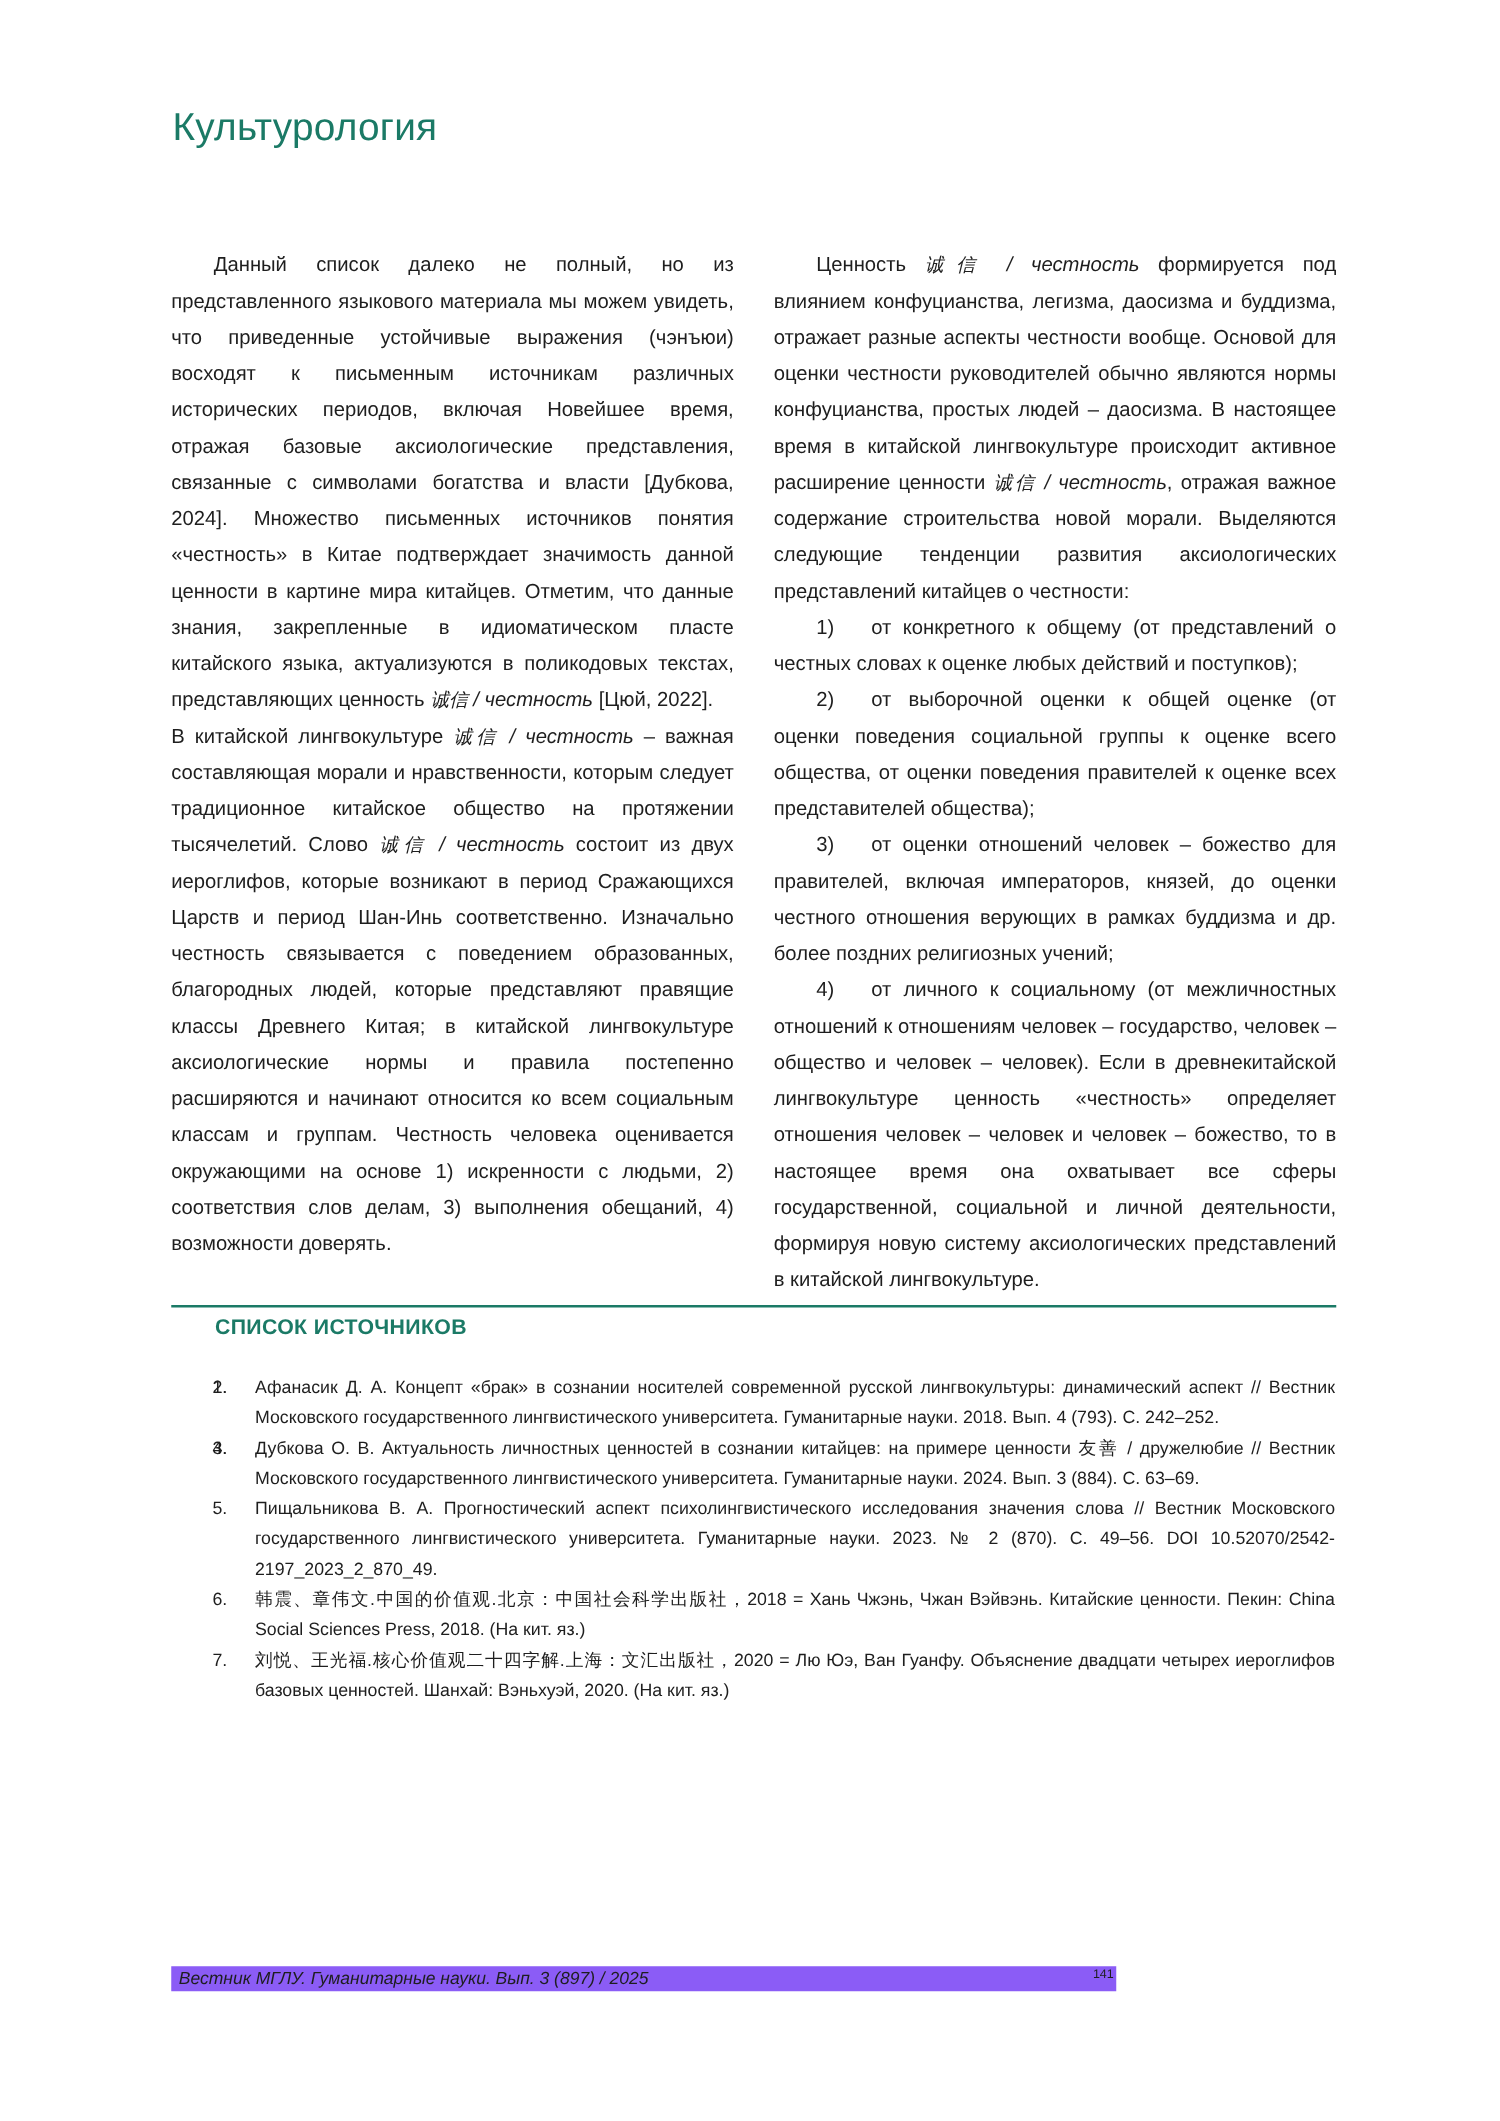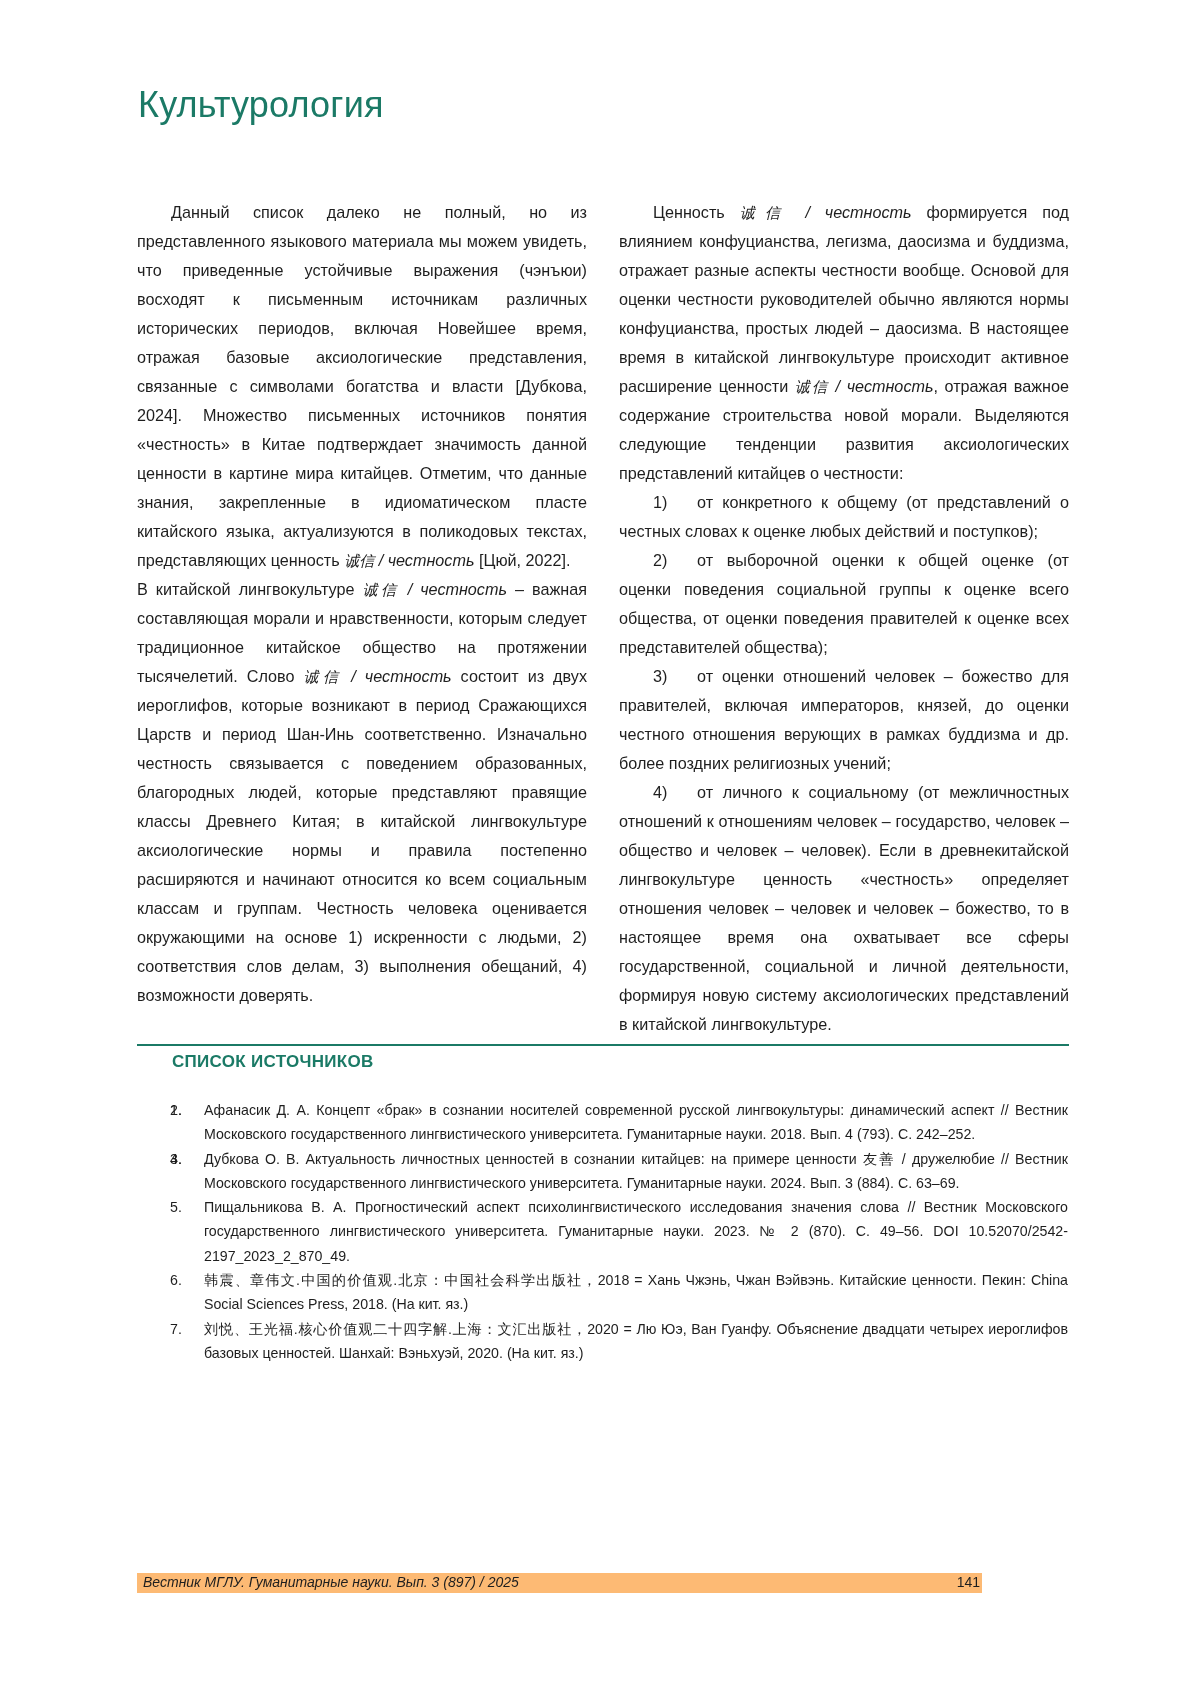--- a/index.html
+++ b/index.html
@@ -1,35 +1,35 @@
 <!DOCTYPE html>
 <html><head>
 <meta charset="utf-8">
 <style>
   html, body { margin: 0; padding: 0; background: #ffffff; }
   body { width: 1200px; height: 1697px; position: relative; overflow: hidden; font-family: "DejaVu Sans", sans-serif; color: #1a1a1a; }
-  .section-title { position: absolute; left: 138px; top: 84px; font-size: 36px; color: #1b7a66; font-family: "Liberation Sans", sans-serif; letter-spacing: 0.2px; }
+  .section-title { position: absolute; left: 138px; top: 84px; font-size: 31px; color: #1b7a66; font-family: "Liberation Sans", sans-serif; letter-spacing: 0.2px; }
   .col { position: absolute; top: 198px; width: 450px; font-size: 16.2px; line-height: 29px; text-align: justify; font-family: "Liberation Sans", sans-serif; color: #1e1e1e; }
   .col-left { left: 137px; }
   .col-right { left: 619px; }
   .col p { margin: 0; }
   .indent { text-indent: 34px; }
   .hz { font-style: italic; font-family: Liberation Sans, sans-serif; font-size: 15px; }
   .it { font-style: italic; }
   .h2 { color: #1b7a66; font-weight: bold; font-size: 17px; letter-spacing: 0.5px; margin: 29px 0 27px 0 !important; text-align: left; }
   .li { text-indent: 34px; }
   .li .num { display: inline-block; width: 44px; text-indent: 0; }
   .rule { position: absolute; left: 137px; top: 1044px; width: 932px; height: 2px; background: #1b7a66; }
   .refs-title { position: absolute; left: 172px; top: 1052px; font-size: 17px; font-weight: bold; color: #1b7a66; font-family: "Liberation Sans", sans-serif; letter-spacing: 0.3px; }
   .refs { position: absolute; left: 170px; top: 1098px; width: 898px; margin: 0; padding: 0; list-style: none; font-family: "Liberation Sans", sans-serif; font-size: 14.2px; line-height: 24.3px; color: #1e1e1e; text-align: justify; }
   .refs li { position: relative; padding-left: 34px; margin: 0; }
   .refs li .rnum { position: absolute; left: 0; top: 0; }
-  .footer { position: absolute; left: 137px; top: 1573px; width: 845px; height: 20px; background: #fdba74; }
+  .footer { position: absolute; left: 137px; top: 1573px; width: 756px; height: 20px; background: #8b5cf6; }
   .footer-journal { position: absolute; left: 6px; top: 1px; font-size: 14px; font-style: italic; font-family: "Liberation Sans", sans-serif; color: #1e1e1e; }
-  .footer-page { position: absolute; right: 2px; top: 1px; font-size: 14px; font-family: "Liberation Sans", sans-serif; color: #1e1e1e; }
+  .footer-page { position: absolute; right: 2px; top: 1px; font-size: 10px; font-family: "Liberation Sans", sans-serif; color: #1e1e1e; }
 </style>
 </head>
 <body>
 
 <div class="section-title">Культурология</div>
 
 <div class="col col-left">
   <p class="indent">
     <span>Данный список далеко не полный, но из представленного языкового материала мы можем увидеть, что приведенные устойчивые выражения (чэнъюи) восходят к письменным источникам различных исторических периодов, включая Новейшее время, отражая базовые аксиологические представления, связанные с символами богатства и власти [Дубкова, 2024]. Множество письменных источников понятия «честность» в Китае подтверждает значимость данной ценности в картине мира китайцев. Отметим, что данные знания, закрепленные в идиоматическом пласте китайского языка, актуализуются в поликодовых текстах, представляющих ценность </span><span class="hz">诚信</span><span class="it"> / честность</span><span> [Цюй, 2022].</span>
   </p>

